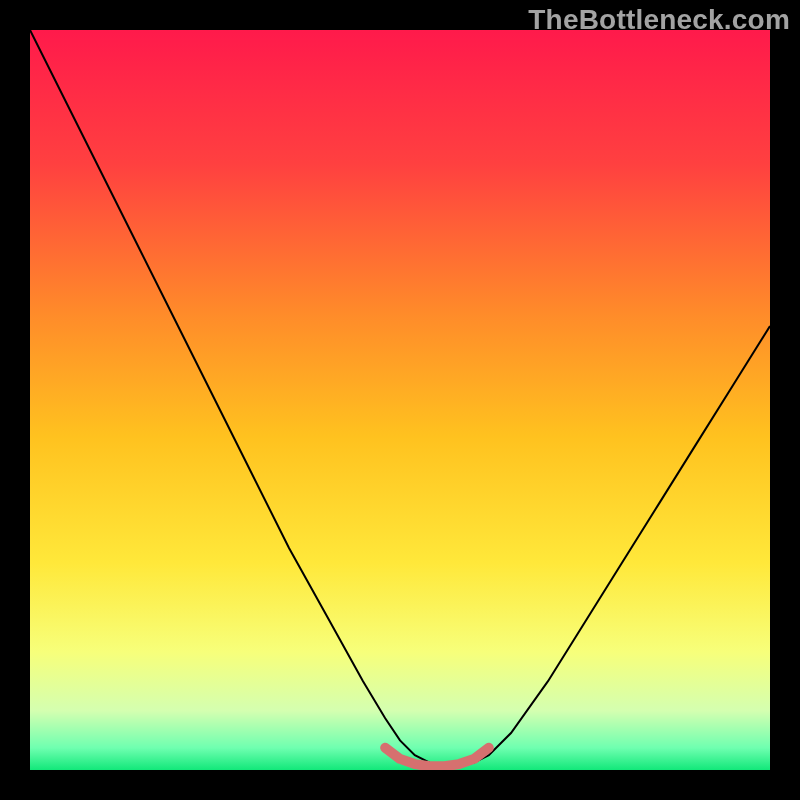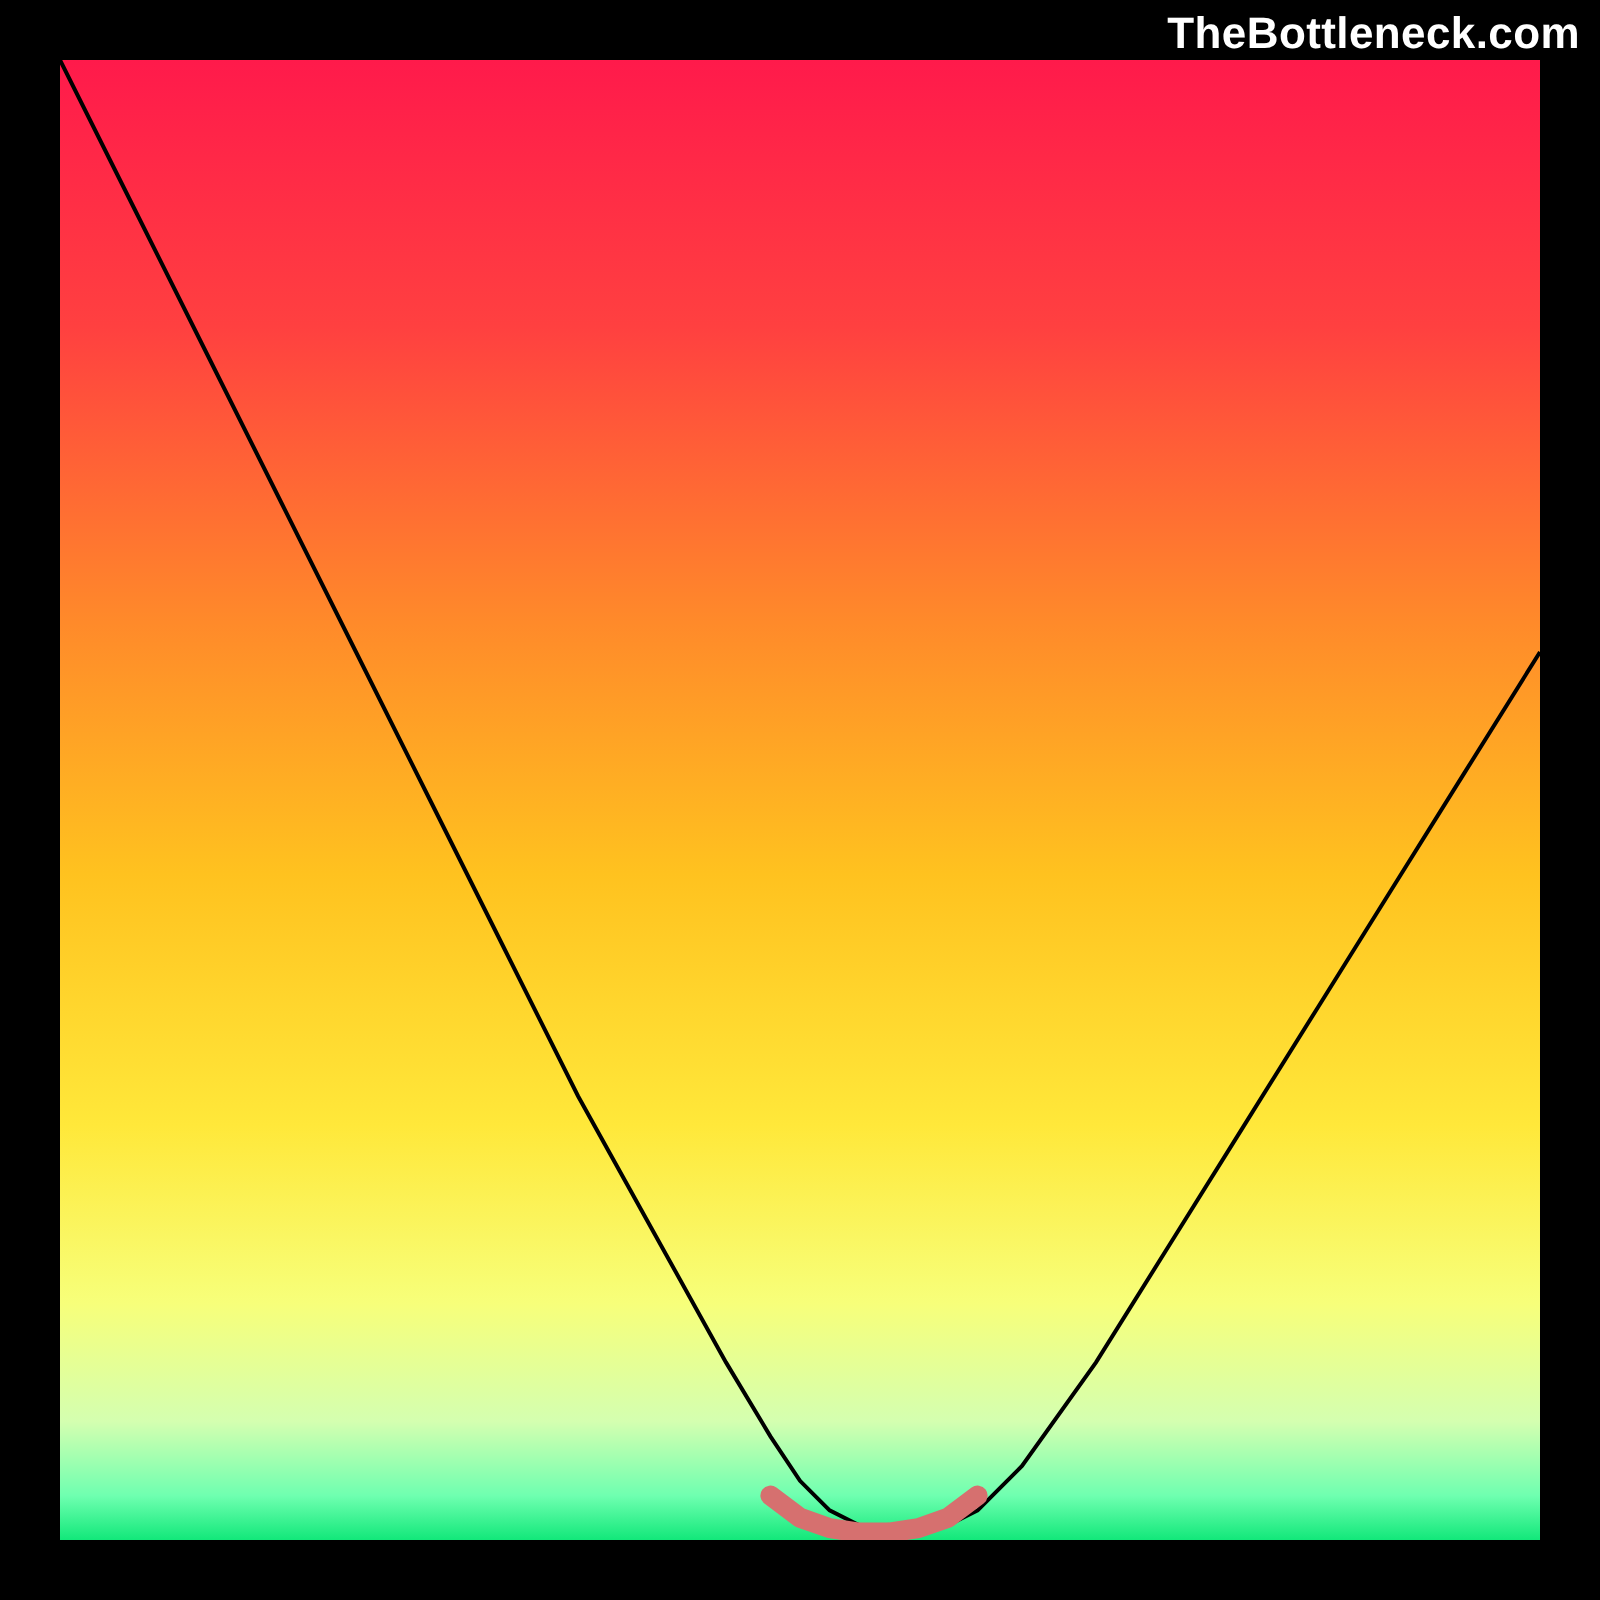--- a/index.html
+++ b/index.html
@@ -8,23 +8,23 @@
     position: relative;
     width: 800px;
     height: 800px;
     background: #000;
   }
   .watermark {
     position: absolute;
     top: 4px;
     right: 10px;
     font-family: Arial, Helvetica, sans-serif;
-    font-size: 22px;
+    font-size: 28px;
     font-weight: 600;
-    color: #ffffff;
+    color: #a3a3a3;
     letter-spacing: 0.2px;
     z-index: 5;
   }
   .plot {
     position: absolute;
     left: 30px;
     top: 30px;
     width: 740px;
     height: 740px;
   }

